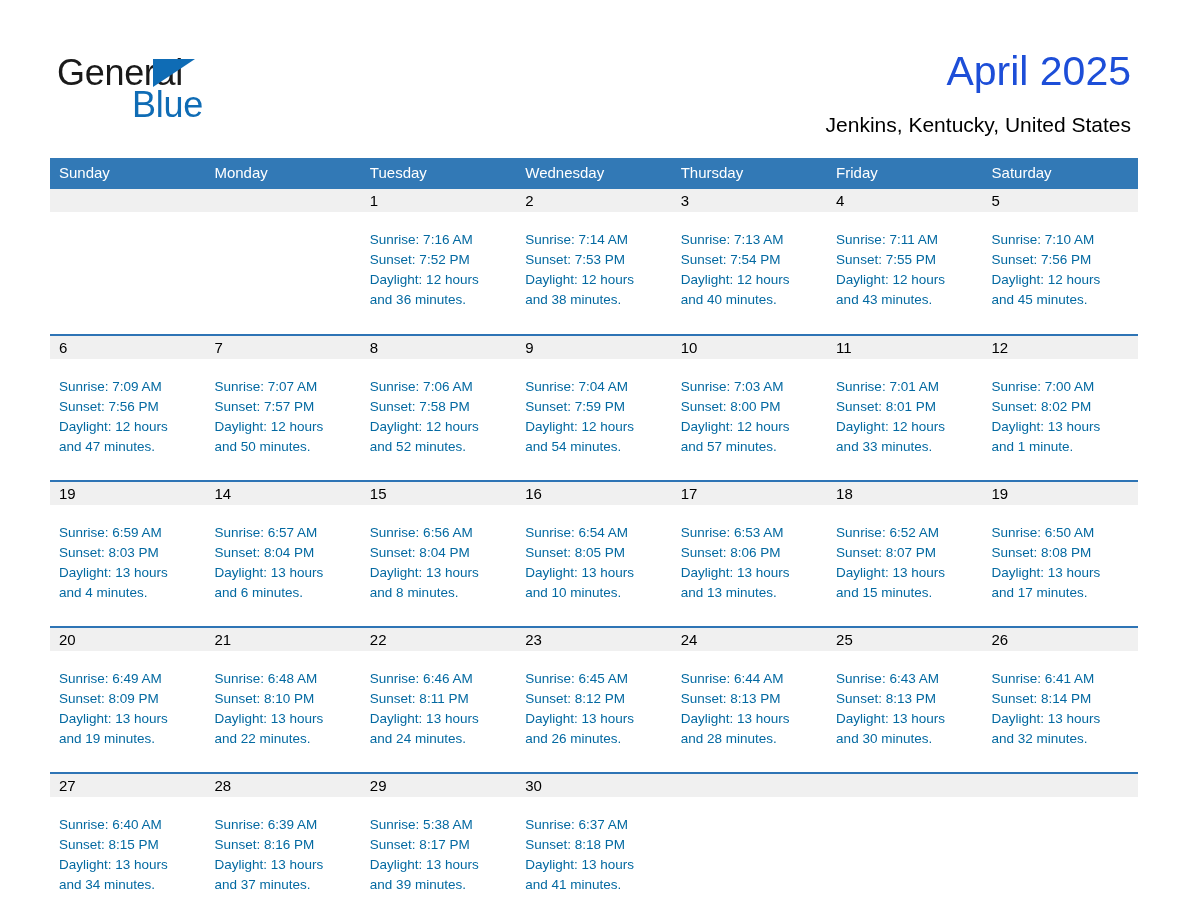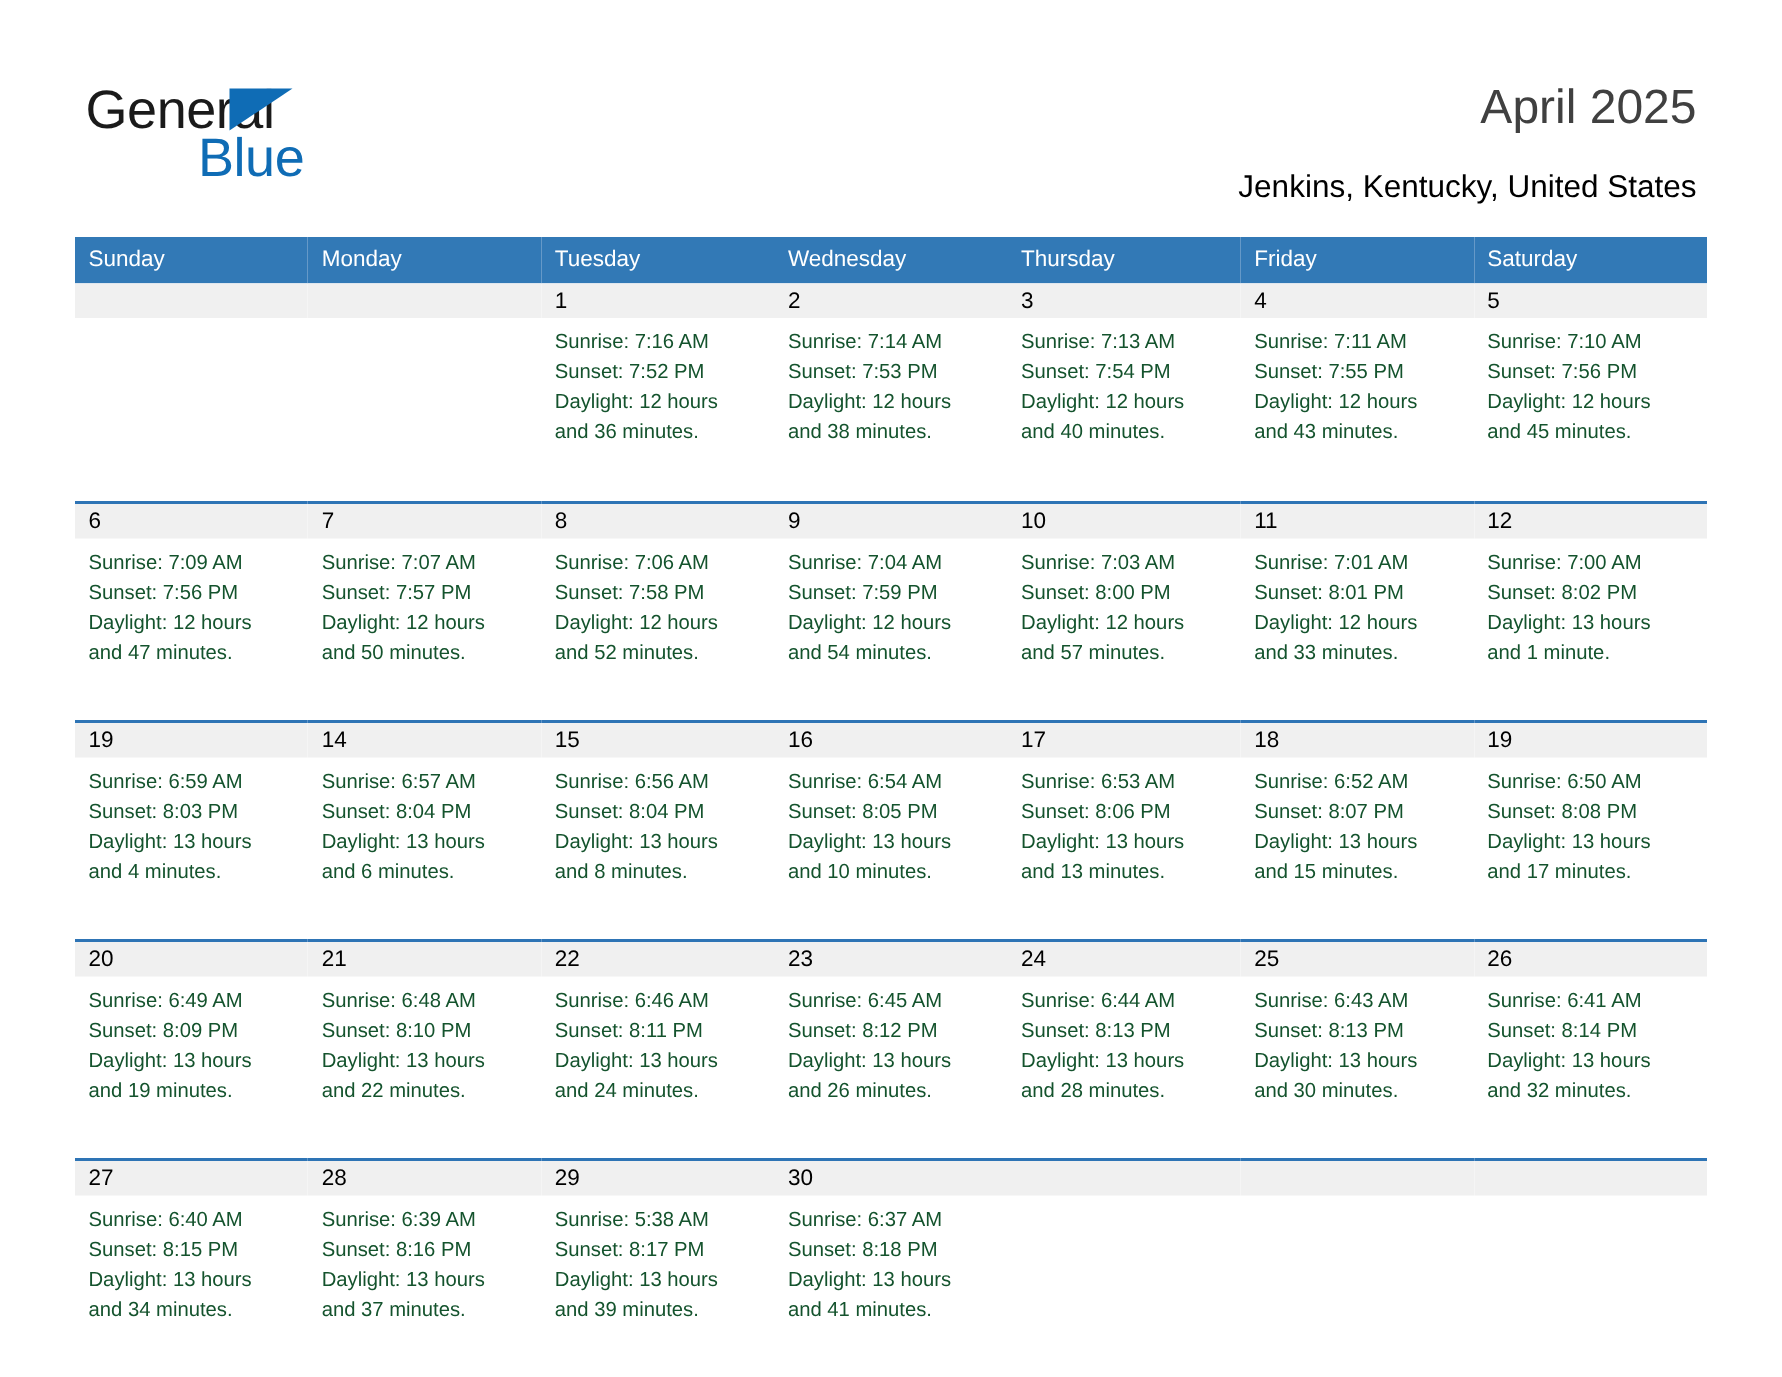--- a/index.html
+++ b/index.html
@@ -64,23 +64,23 @@
     line-height: 42px;
     letter-spacing: -0.3px;
     color: #0f6cb5;
     font-family: "Liberation Sans", sans-serif;
     font-weight: 400;
   }
   .title {
     position: absolute;
     right: 57px;
     top: 48px;
-    font-size: 32px;
+    font-size: 41px;
     line-height: 46px;
-    color: #404040;
+    color: #1d4ed8;
     text-align: right;
     white-space: nowrap;
   }
   .subtitle {
     position: absolute;
     right: 57px;
     top: 112px;
     font-size: 21px;
     line-height: 26px;
     color: #000000;
@@ -134,21 +134,22 @@
     font-size: 15px;
     line-height: 23px;
     padding-left: 9px;
     color: #000000;
     white-space: nowrap;
   }
   td.daycell .details {
     padding: 6px 6px 0 9px;
     font-size: 13.5px;
     line-height: 20px;
-    color: #14532d;
+    color: #0369a1;
+    margin-top: 12px;
   }
   td.daycell .details div { white-space: nowrap; }
   td.daycell.empty .details { visibility: hidden; }
 
   .spacer-row td { height: 11px; padding: 0; background: #ffffff; border: none; }
 </style>
 </head>
 <body>
 
 <div class="page">

